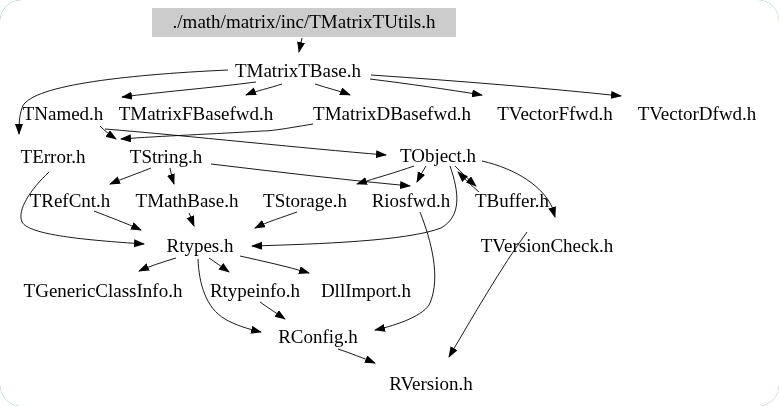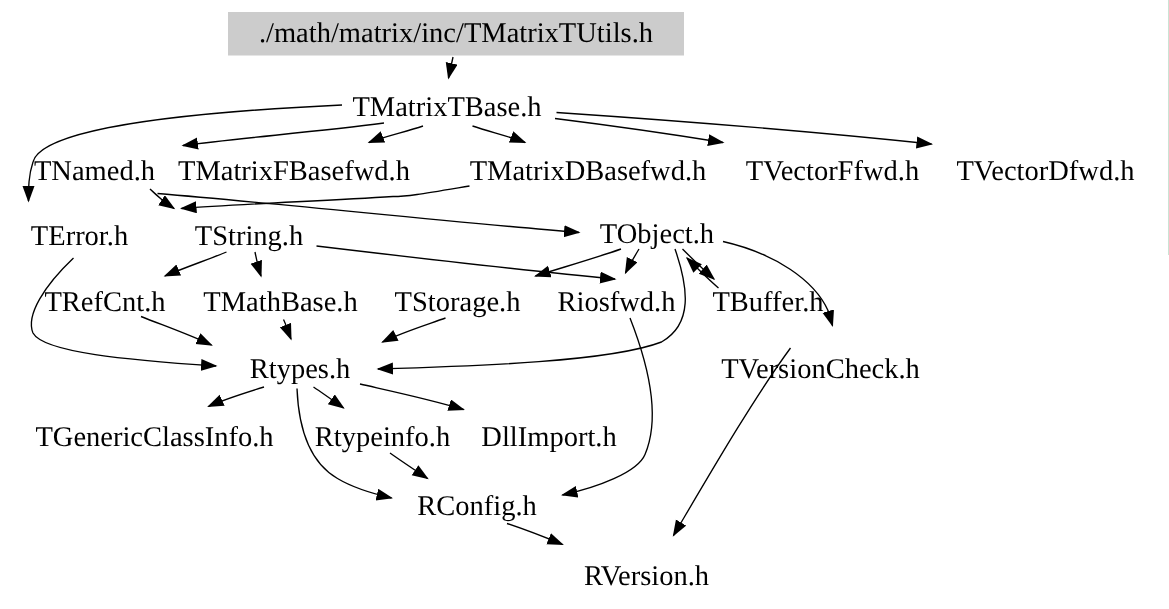--- a/index.html
+++ b/index.html
@@ -1,16 +1,16 @@
 <!DOCTYPE html>
 <html><head>
 <meta charset="utf-8">
 <style>
   html,body{margin:0;padding:0;background:#ffffff;}
-  .stage{width:779px;height:406px;position:relative;background:#15803d;overflow:hidden;}
+  .stage{width:779px;height:406px;position:relative;background:#15803d;overflow:hidden;border-radius:21px;}
   svg{display:block;}
   text.node{font-family:"Liberation Serif","DejaVu Serif",serif;font-size:19px;fill:#000;}
   text.node.boxed{font-size:19px;}
   path.edge{fill:none;stroke:#000;stroke-width:0.9;}
   rect.filebox{stroke:none;}
 </style>
 </head>
 <body>
 
 <div class="stage">

